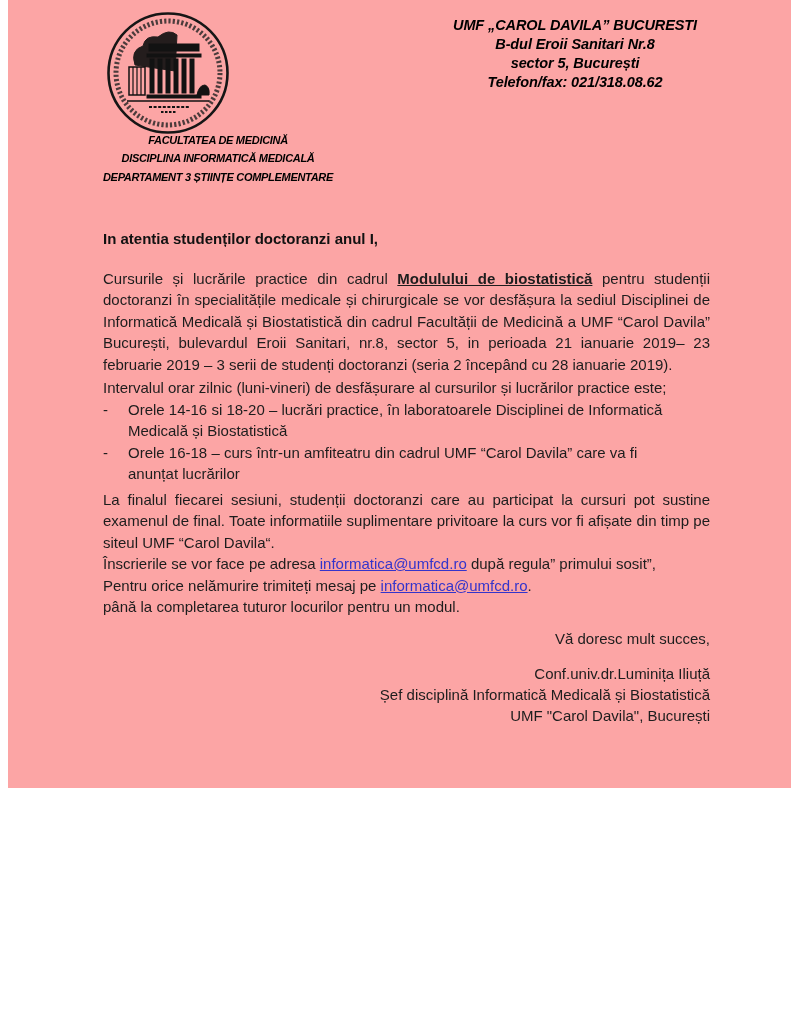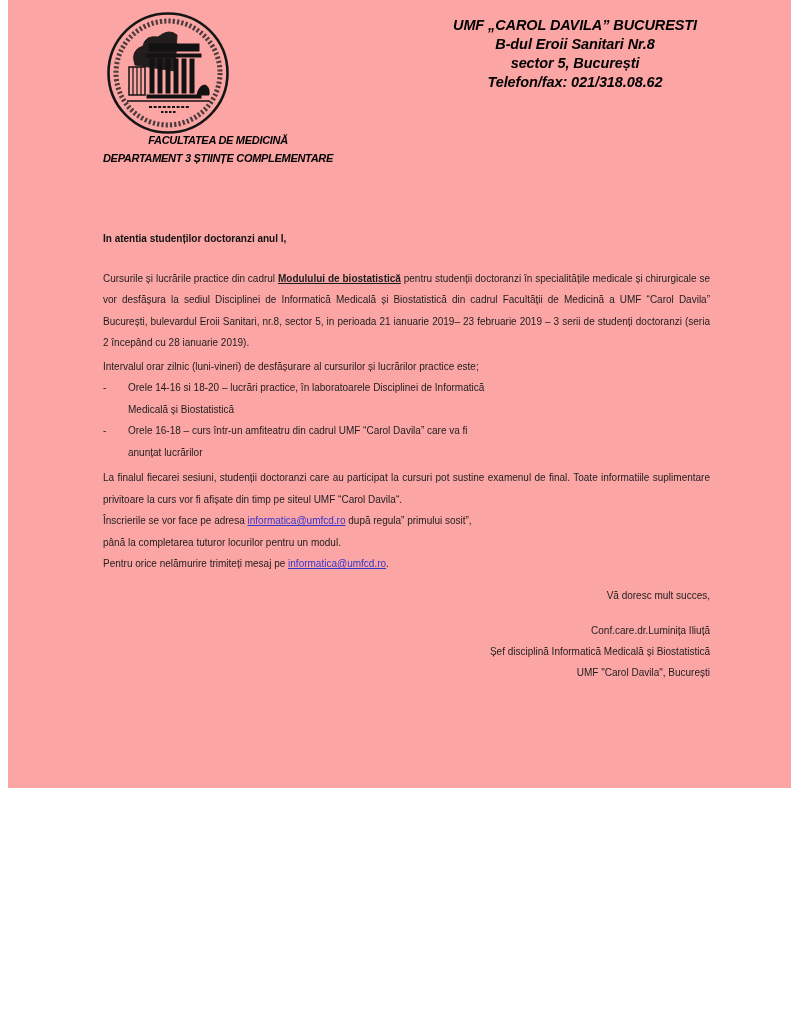--- a/index.html
+++ b/index.html
@@ -16,21 +16,21 @@
     font-size:14.5px; line-height:19px; color:#000; letter-spacing:-0.1px;
   }
   .hdr-left {
     position:absolute; left:50px; top:131px; width:320px;
     text-align:center; font-weight:700; font-style:italic;
     font-size:11px; line-height:18.3px; color:#000; letter-spacing:-0.3px;
   }
   
   .content {
     position:absolute; left:95px; top:228px; width:607px;
-    font-size:10px; line-height:21.5px;
+    font-size:15px; line-height:21.5px;
   }
   .content p { margin:0; }
   .salutation { font-weight:700; color:#111; margin:0 0 18px 0 !important; }
   .p1 { text-align:justify; margin:0 0 2px 0 !important; }
   .emph { font-weight:700; text-decoration:underline; }
   .intro { margin:0 !important; }
   .list { margin:0 0 4px 0; }
   .li { display:flex; }
   .li .dash { flex:0 0 25px; }
   .li .litext { flex:1 1 auto; }
@@ -81,20 +81,21 @@
 
   <div class="hdr-right">
     <div>UMF „CAROL DAVILA” BUCURESTI</div>
     <div>B-dul Eroii Sanitari Nr.8</div>
     <div>sector 5, București</div>
     <div>Telefon/fax: 021/318.08.62</div>
   </div>
 
   <div class="hdr-left">
     <div>FACULTATEA DE MEDICINĂ</div>
+    <div>DISCIPLINA INFORMATICĂ MEDICALĂ</div>
     <div>DEPARTAMENT 3 ȘTIINȚE COMPLEMENTARE</div>
   </div>
 
   <div class="content">
 
     <p class="salutation">In atentia studenților doctoranzi anul I,</p>
 
     <p class="p1"><span>Cursurile și lucrările practice din cadrul </span><span class="emph">Modulului de biostatistică</span><span> pentru studenții doctoranzi în specialitățile medicale și chirurgicale se vor desfășura la sediul Disciplinei de Informatică Medicală și Biostatistică din cadrul Facultății de Medicină a UMF “Carol Davila” București, bulevardul Eroii Sanitari, nr.8, sector 5, in perioada 21 ianuarie 2019– 23 februarie 2019 – 3 serii de studenți doctoranzi (seria 2 începând cu 28 ianuarie 2019).</span></p>
 
     <p class="intro">Intervalul orar zilnic (luni-vineri) de desfășurare al cursurilor și lucrărilor practice este;</p>
@@ -109,26 +110,26 @@
         <span class="dash">-</span>
         <span class="litext"><span>Orele 16-18 – curs într-un amfiteatru din cadrul UMF “Carol Davila” care va fi</span><br>
           <span>anunțat lucrărilor</span></span>
       </div>
     </div>
 
     <p class="p3">La finalul fiecarei sesiuni, studenții doctoranzi care au participat la cursuri pot sustine examenul de final. Toate informatiile suplimentare privitoare la curs vor fi afișate din timp pe siteul UMF “Carol Davila“.</p>
 
     <div class="enroll">
       <div><span>Înscrierile se vor face pe adresa </span><a href="#" class="email">informatica@umfcd.ro</a><span> după regula” primului sosit”,</span></div>
+      <div><span>Pentru orice nelămurire trimiteți mesaj pe </span><a href="#" class="email">informatica@umfcd.ro</a><span>.</span></div>
       <div>până la completarea tuturor locurilor pentru un modul.</div>
-      <div><span>Pentru orice nelămurire trimiteți mesaj pe </span><a href="#" class="email">informatica@umfcd.ro</a><span>.</span></div>
     </div>
 
     <p class="closing">Vă doresc mult succes,</p>
 
     <div class="signature">
-      <div>Conf.care.dr.Luminița Iliuță</div>
+      <div>Conf.univ.dr.Luminița Iliuță</div>
       <div>Șef disciplină Informatică Medicală și Biostatistică</div>
       <div>UMF "Carol Davila", București</div>
     </div>
 
   </div>
 </div>
 
 </body></html>

